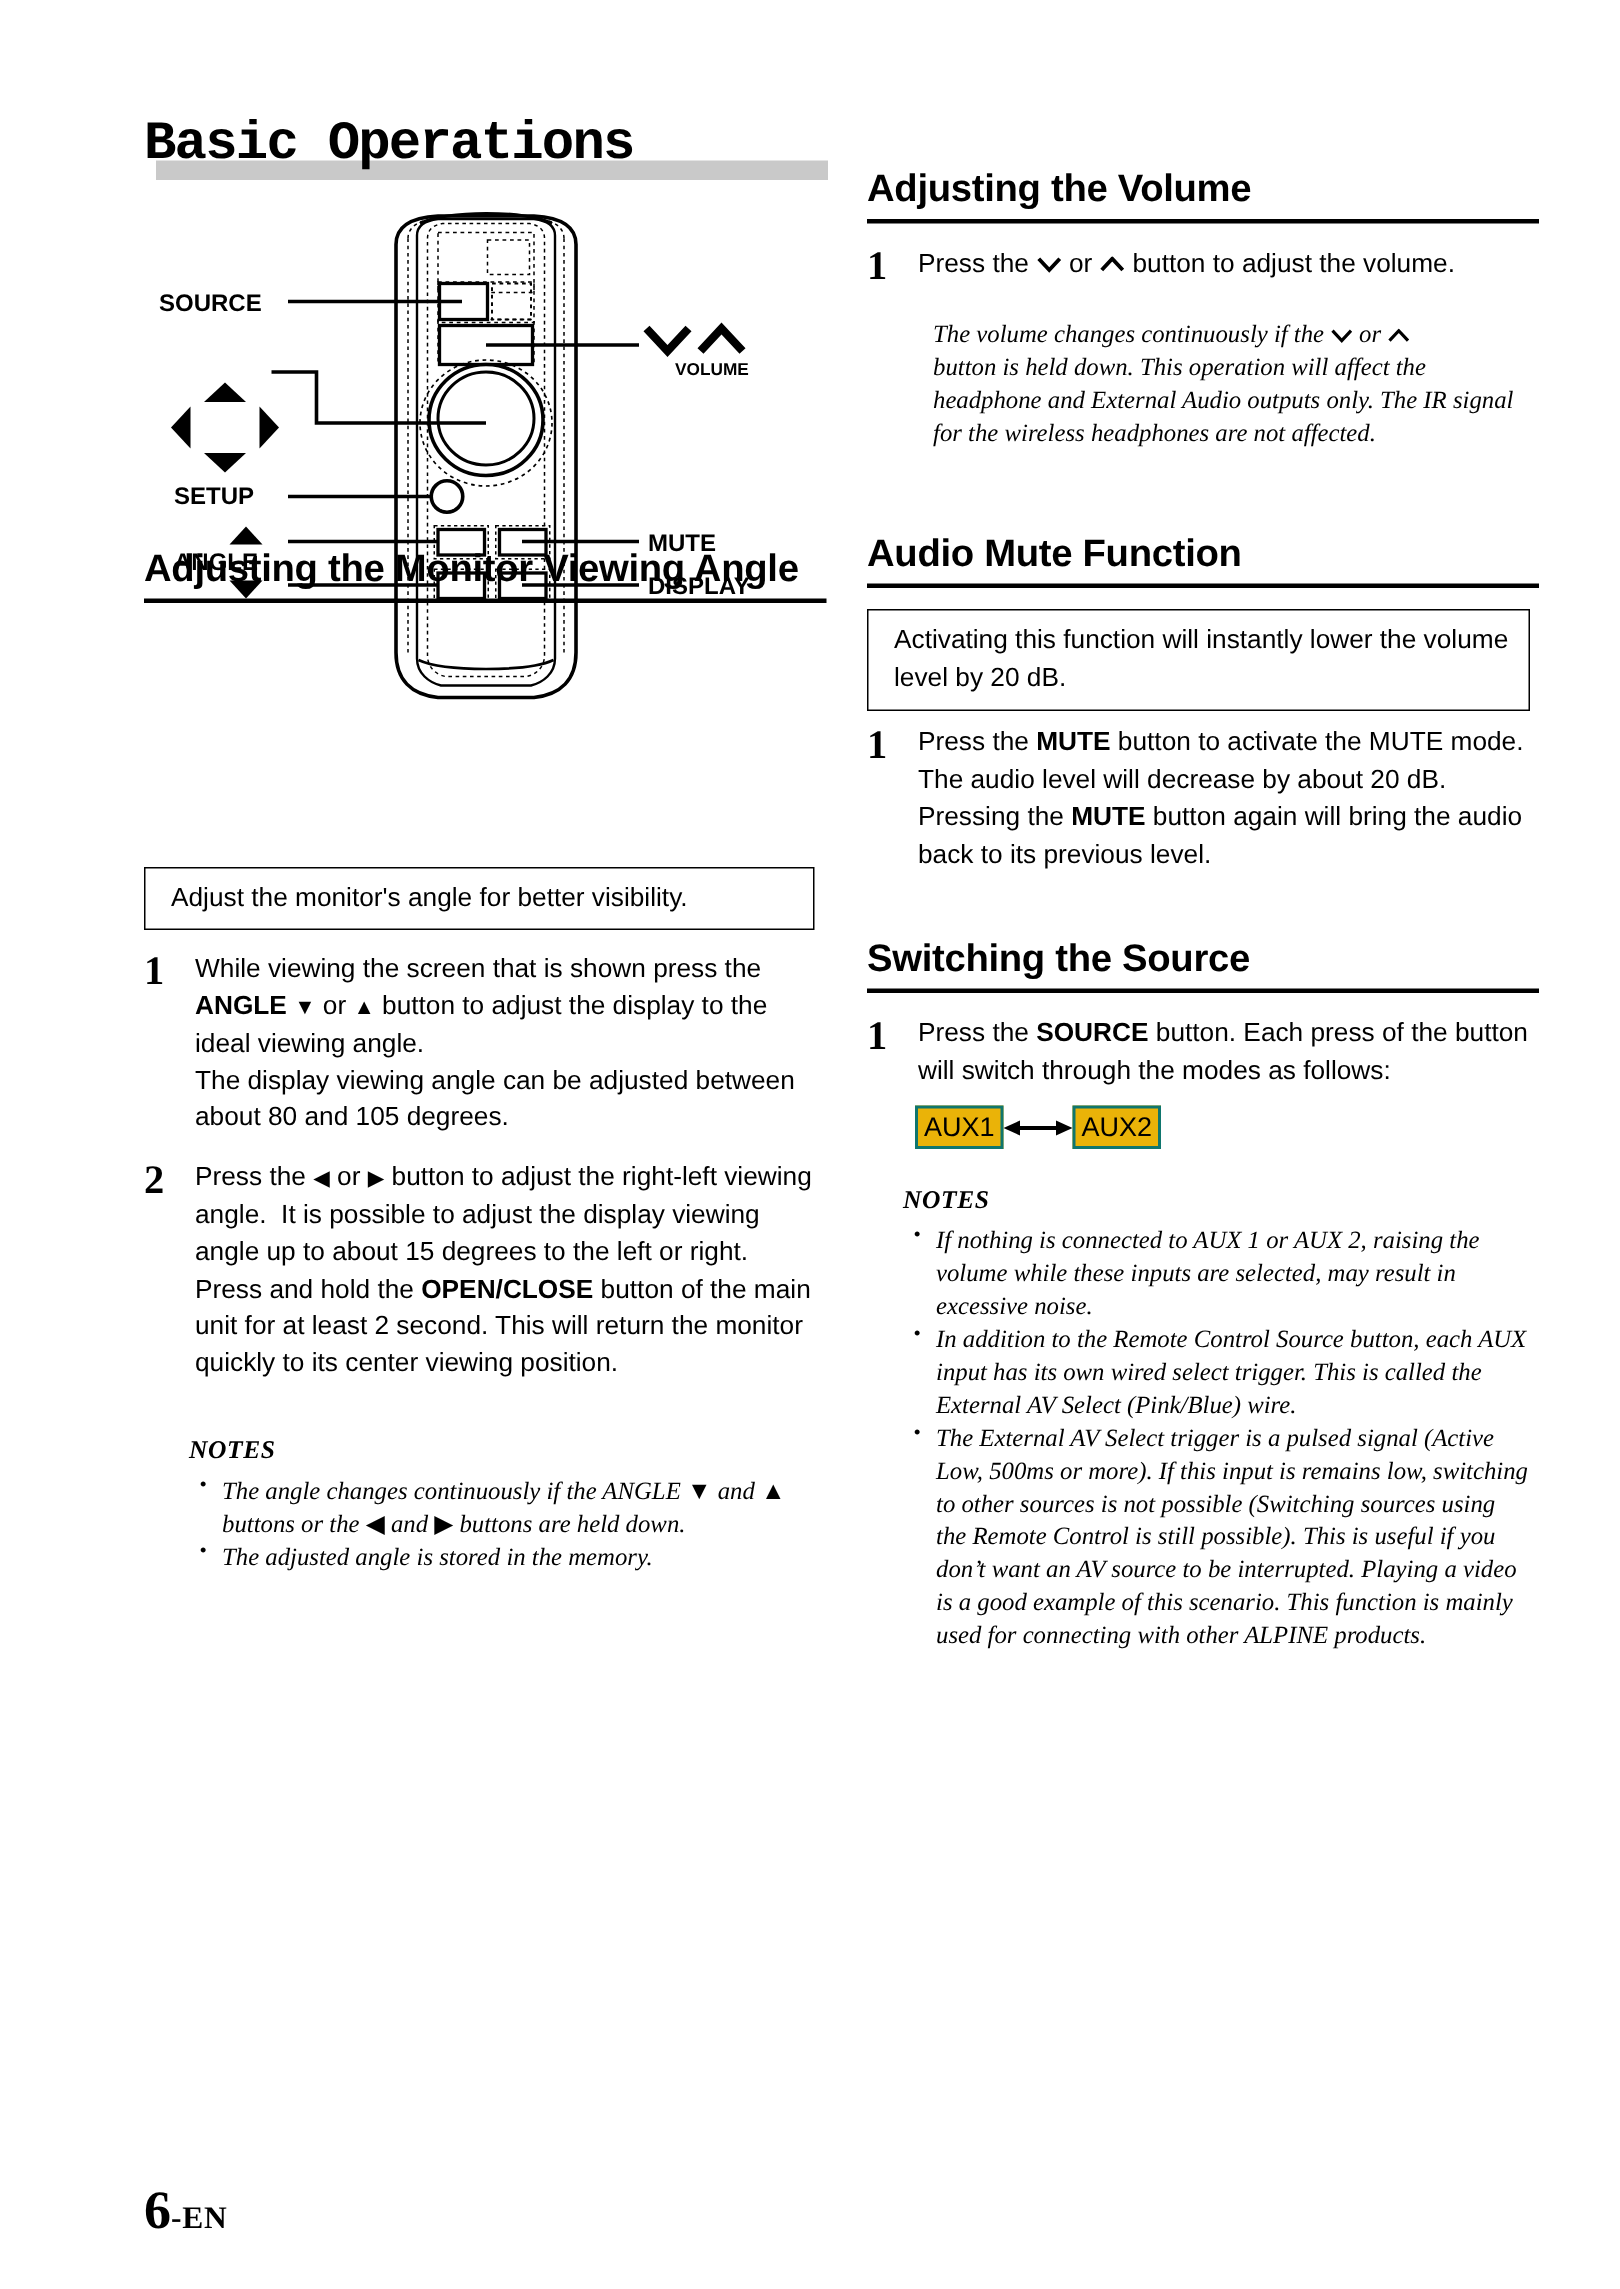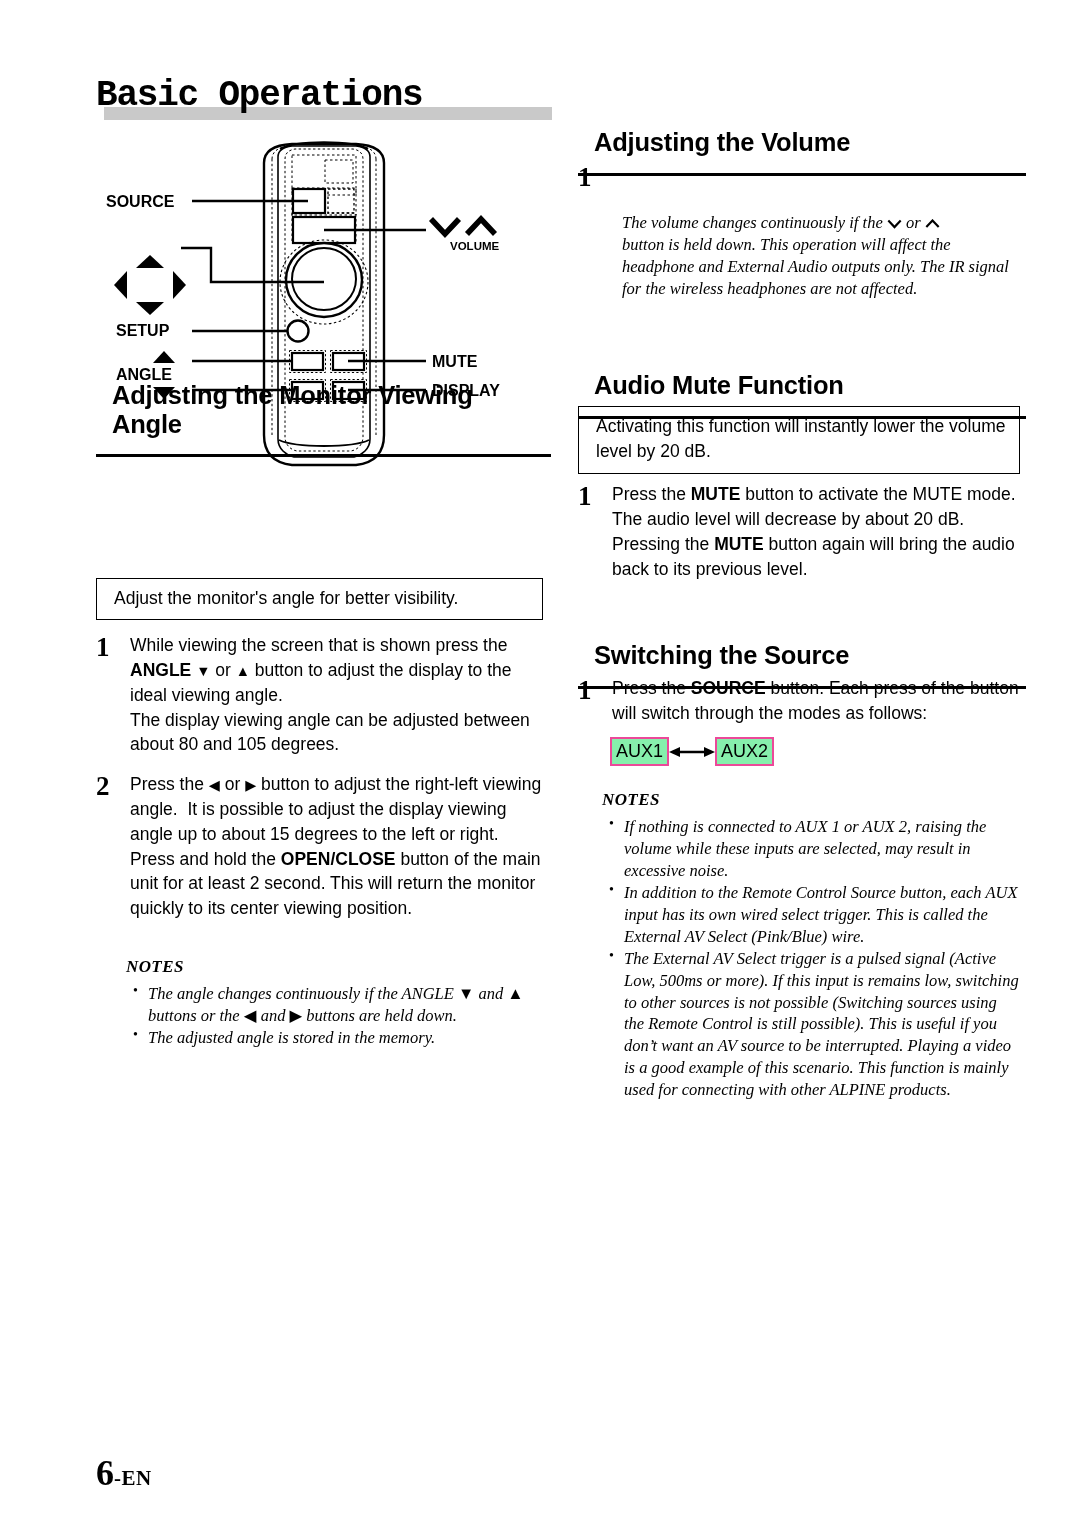--- a/index.html
+++ b/index.html
@@ -61,21 +61,21 @@
     height: 350px;
   }
 
   
   .section-head {
     font-family: "Liberation Sans", sans-serif;
     font-size: 25.5px;
     font-weight: bold;
     line-height: 1.12;
     letter-spacing: -0.2px;
-    margin: 16px;
+    margin: 0;
   }
   .rule {
     border: 0;
     border-top: 3px solid #000;
     margin: 5px 0 0 0;
     width: 100%;
   }
 
   
   .callout {
@@ -145,25 +145,25 @@
     margin-left: 12px;
   }
 
   
   #aux-diagram {
     display: flex;
     align-items: center;
     gap: 0px;
   }
   .aux-box {
-    border: 2px solid #ec4899;
+    border: 2px solid #0f766e;
     font-size: 18px;
     line-height: 1;
     padding: 3px 4px 4px 4px;
-    background: #86efac;
+    background: #eab308;
   }
   .aux-arrow {
     width: 46px;
     height: 16px;
     position: relative;
   }
 
   
   #page-number {
     position: absolute;
@@ -342,20 +342,31 @@
 
 <div class="col" id="col-right">
 
   <div style="position:absolute; left:0; top:112px; width:448px;">
     <h2 class="section-head">Adjusting the Volume</h2>
     <hr class="rule">
   </div>
 
   <div class="step" style="position:absolute; left:0; top:163px; width:448px;">
     <div class="step-num">1</div>
+    <div class="step-body">
+      Press the
+      <svg width="17" height="11" viewBox="0 0 17 11" style="vertical-align:-1px;">
+          <polyline points="1.5,1.5 8.5,9 15.5,1.5" fill="none" stroke="#000" stroke-width="2.6"></polyline>
+        </svg>
+      or
+      <svg width="17" height="11" viewBox="0 0 17 11" style="vertical-align:-1px;">
+          <polyline points="1.5,9 8.5,1.5 15.5,9" fill="none" stroke="#000" stroke-width="2.6"></polyline>
+        </svg>
+      button to adjust the volume.
+    </div>
   </div>
 
   <div style="position:absolute; left:32px; top:212px; width:416px;">
     <div class="note-block">
       The volume changes continuously if the
       <svg width="15" height="10" viewBox="0 0 17 11" style="vertical-align:-1px;">
           <polyline points="1.5,1.5 8.5,9 15.5,1.5" fill="none" stroke="#000" stroke-width="2.4"></polyline>
         </svg>
       or
       <svg width="15" height="10" viewBox="0 0 17 11" style="vertical-align:-1px;">

